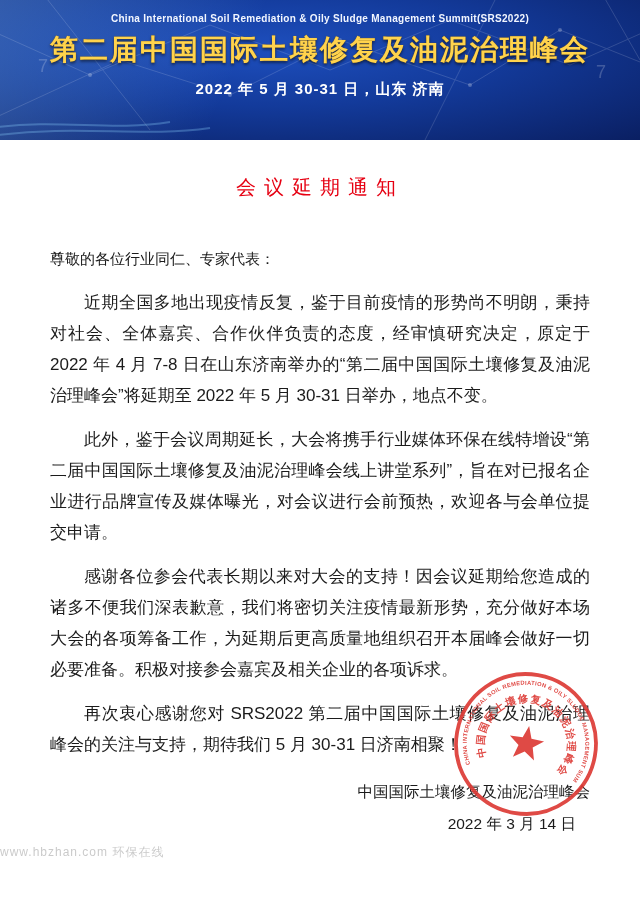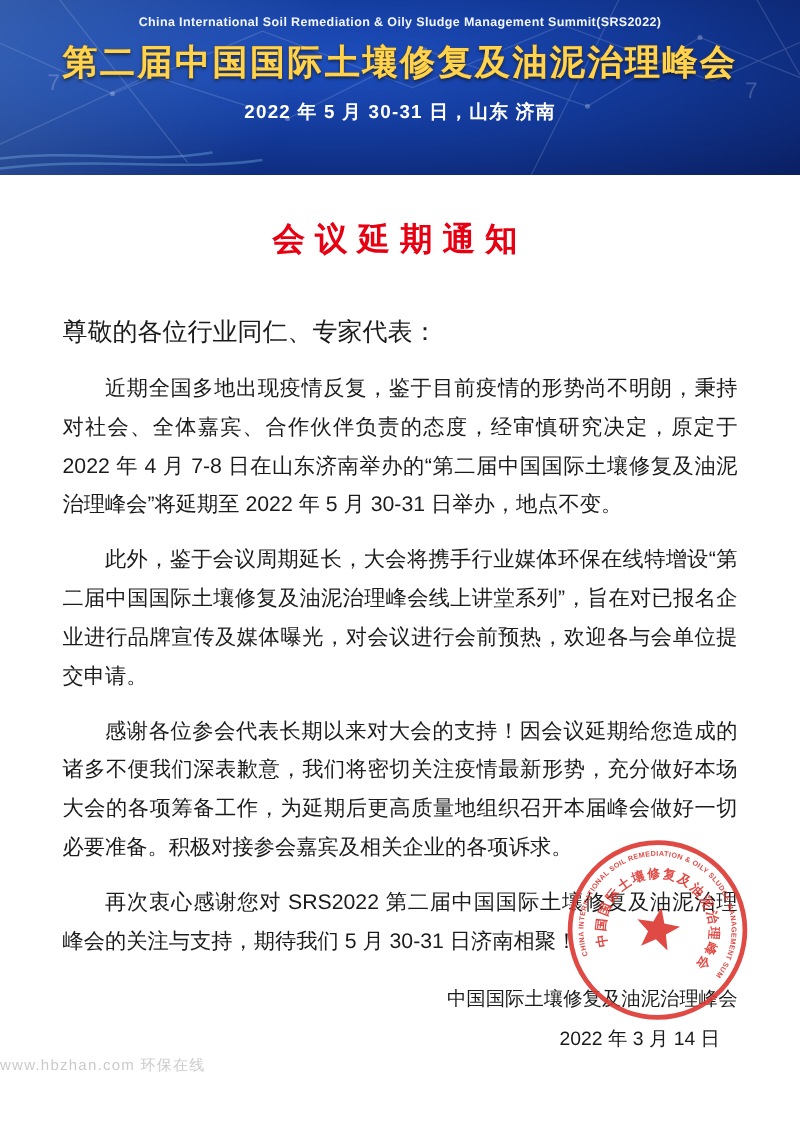--- a/index.html
+++ b/index.html
@@ -34,23 +34,23 @@
   }
   .banner-date {
     position: relative; margin-top: 11px;
     font-size: 15px; font-weight: bold; letter-spacing: 1px;
   }
 
   
   .content { position: relative; padding: 0 50px; color: #1b1b1b; }
   .notice-title {
     margin: 34px 0 0; text-align: center;
-    color: #e60012; font-size: 26px; font-weight: 700; letter-spacing: 8px;
+    color: #e60012; font-size: 20px; font-weight: 400; letter-spacing: 8px;
   }
-  .salutation { margin: 42px 0 0; font-size: 20px; line-height: 31px; }
+  .salutation { margin: 42px 0 0; font-size: 15px; line-height: 31px; }
   .para {
     margin: 13px 0 0; font-size: 17px; line-height: 31px;
     text-indent: 2em; text-align: justify;
   }
   .signature {
     position: relative; margin-top: 16px; text-align: right;
     font-size: 15.5px; line-height: 32px; z-index: 1;
   }
   .signature .sig-date { padding-right: 14px; }
 

